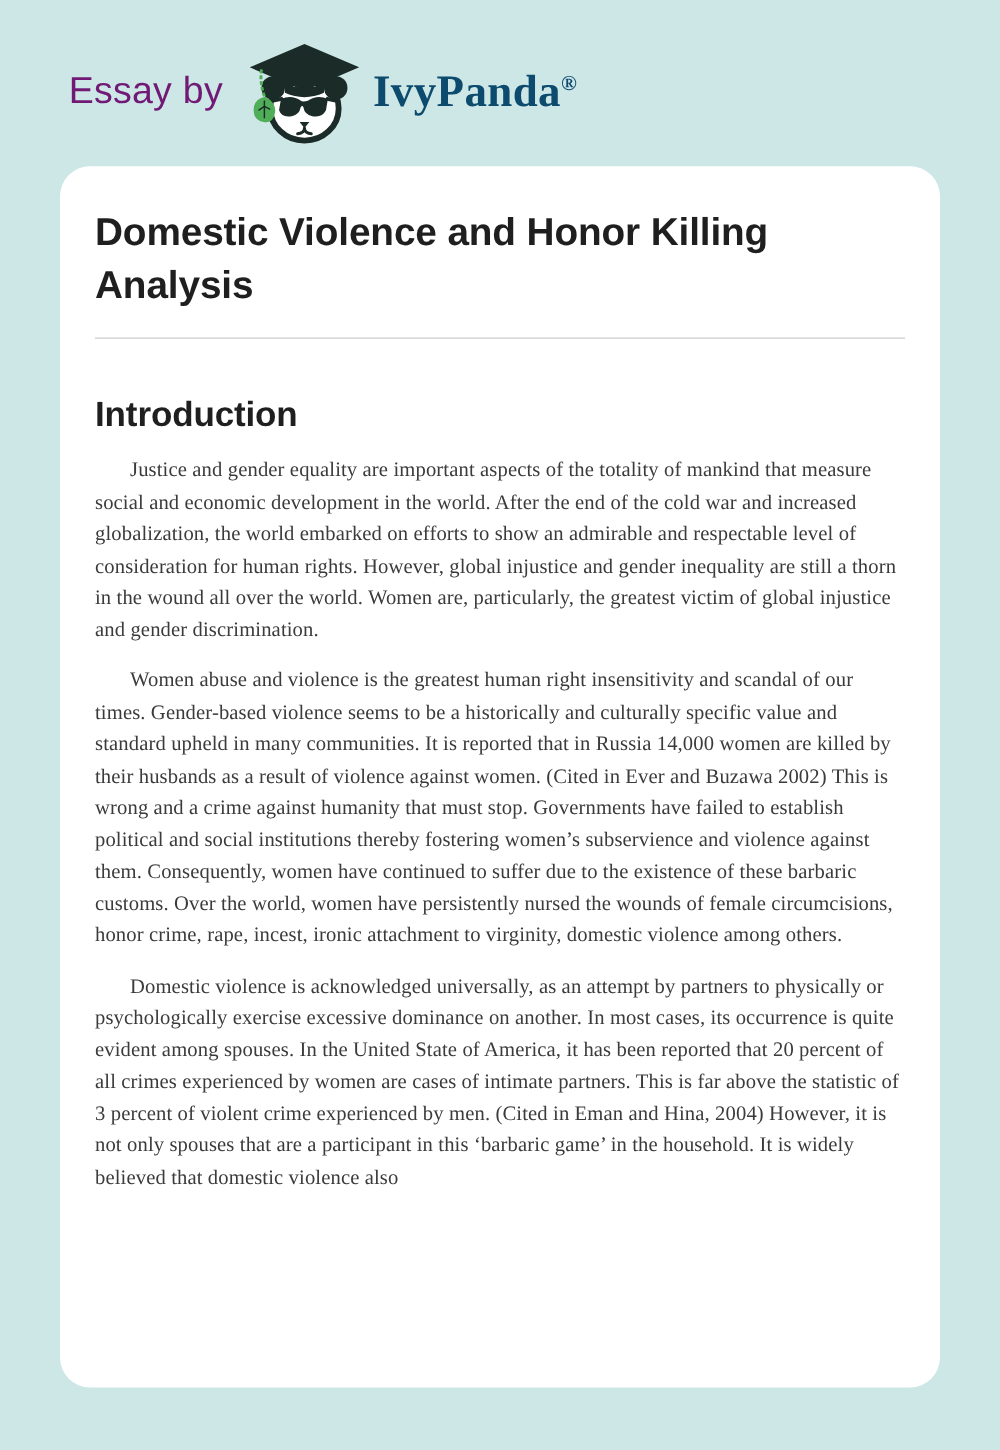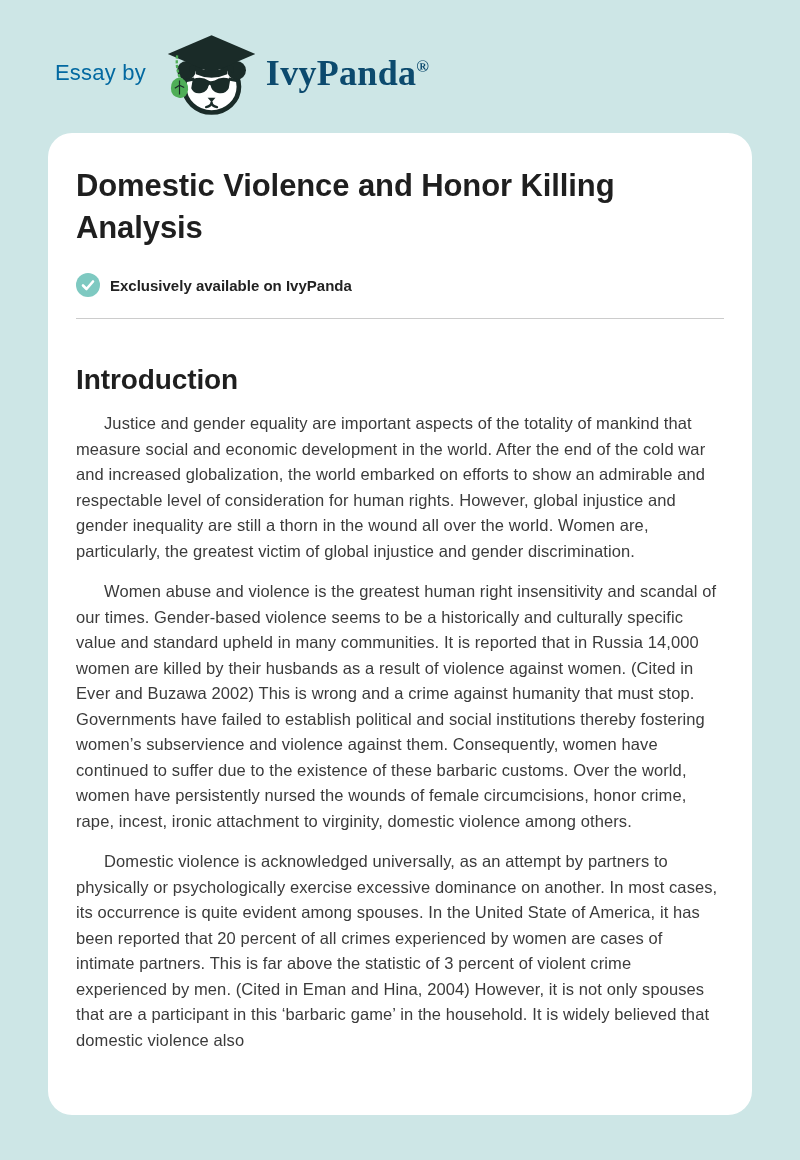--- a/index.html
+++ b/index.html
@@ -12,22 +12,22 @@
     overflow: hidden;
   }
   
   .site-header {
     display: flex;
     align-items: center;
     padding: 36px 0 0 55px;
     height: 110px;
   }
   .essay-by {
-    font-size: 22px;
-    color: #0369a1;
+    font-size: 30px;
+    color: #701a75;
     letter-spacing: 0.2px;
   }
   .logo-mark {
     width: 100px;
     height: 86px;
     margin-left: 14px;
     margin-right: 6px;
     position: relative;
     top: 2px;
   }
@@ -94,20 +94,21 @@
     margin-top: 45px;
     letter-spacing: -0.1px;
   }
   .para {
     font-size: 16.5px;
     line-height: 25.5px;
     color: #3b3b3b;
     text-indent: 28px;
     margin-top: 15px;
     letter-spacing: 0.1px;
+    font-family: Liberation Serif, serif;
   }
 </style>
 </head>
 <body>
 
 <header class="site-header">
   <span class="essay-by">Essay by</span>
 
   <span class="logo-mark">
     <svg viewBox="0 0 120 110" width="100" height="86" xmlns="http://www.w3.org/2000/svg">
@@ -135,28 +136,20 @@
       <path d="M21 62 l0 18 M21 68 l-6 4 M21 68 l6 3" stroke="#1a2b28" stroke-width="1.5" fill="none"></path>
     </svg>
   </span>
 
   <span class="brand"><span>IvyPanda</span><sup>®</sup></span>
 </header>
 
 <main class="card">
   <h1 class="doc-title">Domestic Violence and Honor Killing Analysis</h1>
 
-  <div class="badge-row">
-    <span class="badge-circle">
-      <svg viewBox="0 0 24 24" width="24" height="24">
-        <path d="M7 12.5 L10.5 16 L17 8.5" fill="none" stroke="#ffffff" stroke-width="2.6" stroke-linecap="round" stroke-linejoin="round"></path>
-      </svg>
-    </span>
-    <span class="badge-text">Exclusively available on IvyPanda</span>
-  </div>
 
   <hr class="divider">
 
   <h2 class="section-heading">Introduction</h2>
   <p class="para">Justice and gender equality are important aspects of the totality of mankind that measure social and economic development in the world. After the end of the cold war and increased globalization, the world embarked on efforts to show an admirable and respectable level of consideration for human rights. However, global injustice and gender inequality are still a thorn in the wound all over the world. Women are, particularly, the greatest victim of global injustice and gender discrimination.</p>
   <p class="para">Women abuse and violence is the greatest human right insensitivity and scandal of our times. Gender-based violence seems to be a historically and culturally specific value and standard upheld in many communities. It is reported that in Russia 14,000 women are killed by their husbands as a result of violence against women. (Cited in Ever and Buzawa 2002) This is wrong and a crime against humanity that must stop. Governments have failed to establish political and social institutions thereby fostering women’s subservience and violence against them. Consequently, women have continued to suffer due to the existence of these barbaric customs. Over the world, women have persistently nursed the wounds of female circumcisions, honor crime, rape, incest, ironic attachment to virginity, domestic violence among others.</p>
 
   <p class="para">Domestic violence is acknowledged universally, as an attempt by partners to physically or psychologically exercise excessive dominance on another. In most cases, its occurrence is quite evident among spouses. In the United State of America, it has been reported that 20 percent of all crimes experienced by women are cases of intimate partners. This is far above the statistic of 3 percent of violent crime experienced by men. (Cited in Eman and Hina, 2004) However, it is not only spouses that are a participant in this ‘barbaric game’ in the household. It is widely believed that domestic violence also</p>
 </main>
 

